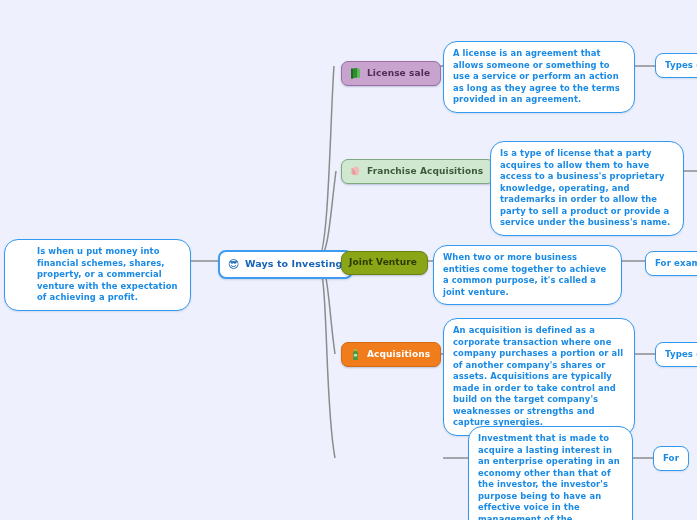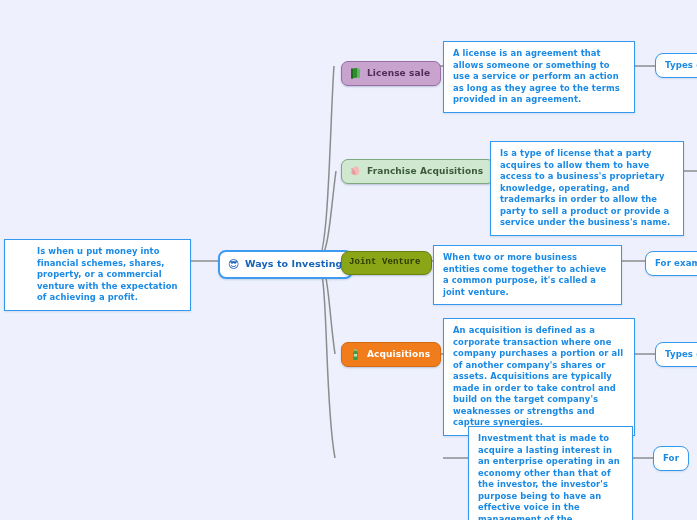--- a/index.html
+++ b/index.html
@@ -59,33 +59,33 @@
   }
   .node.topic .label { font-size: 9px; }
 
   .topic--license   { background: #c8a3cd; border: 1px solid #9b6ea5; color: #4a2a55; }
   .topic--license .label { color: #4f2d5a; }
 
   .topic--franchise { background: #cfe8cf; border: 1px solid #7fa87f; }
   .topic--franchise .label { color: #3c5a3c; }
 
   .topic--joint     { background: #8aa515; border: 1px solid #6c8110; border-radius: 8px; }
-  .topic--joint .label { color: #2d3a00; font-family: Liberation Mono, monospace; }
+  .topic--joint .label { color: #2d3a00; }
 
   .topic--acq       { background: #f07c1c; border: 1px solid #d66a12; }
   .topic--acq .label { color: #ffffff; }
 
   .topic--direct    { background: #1ba3c4; border: 1px solid #1488a6; }
   .topic--direct .label { color: #ffffff; }
 
   
   .node.desc {
     background: #ffffff;
     border: 1.6px solid #3399ee;
-    border-radius: 0;
+    border-radius: 14px;
     padding: 6px 8px 6px 9px;
     color: #1a8ae5;
     font-size: 8.4px;
     font-weight: bold;
     line-height: 1.37;
     white-space: normal;
     display: block;
     box-shadow: 0 1px 2px rgba(40,80,150,.14);
   }
   .node.desc .label { color: #1a8ae5; display: block; }

